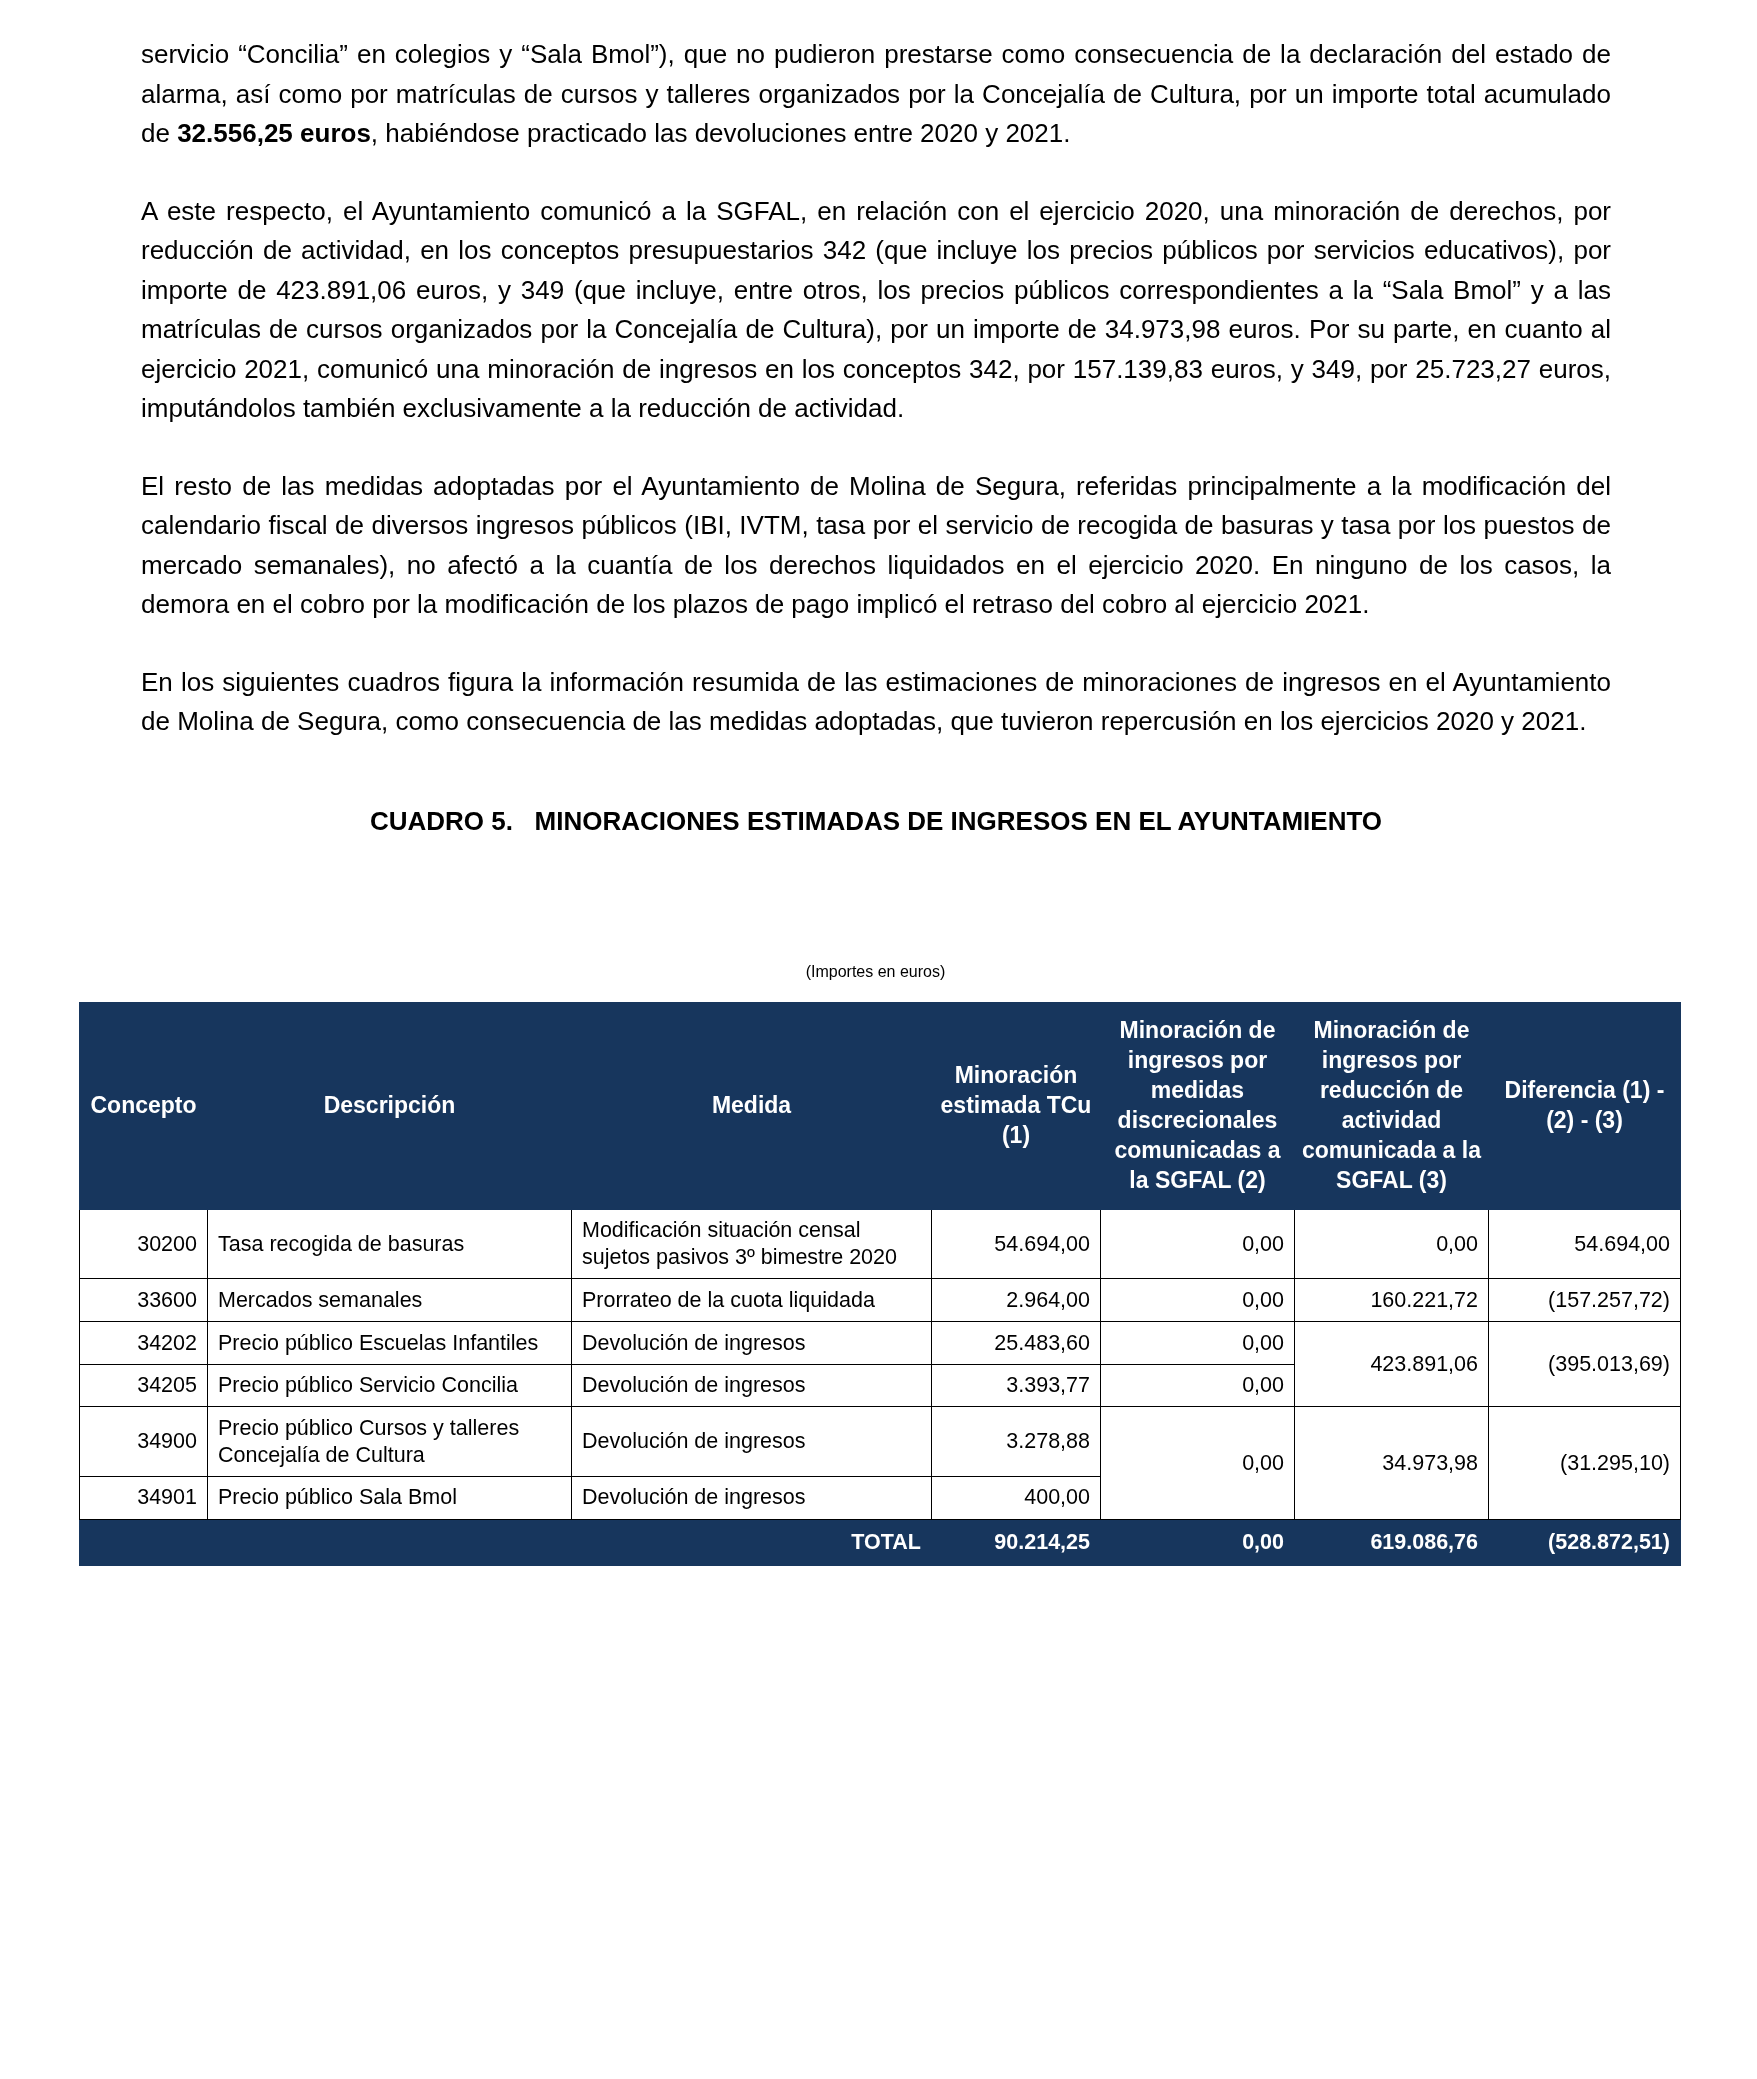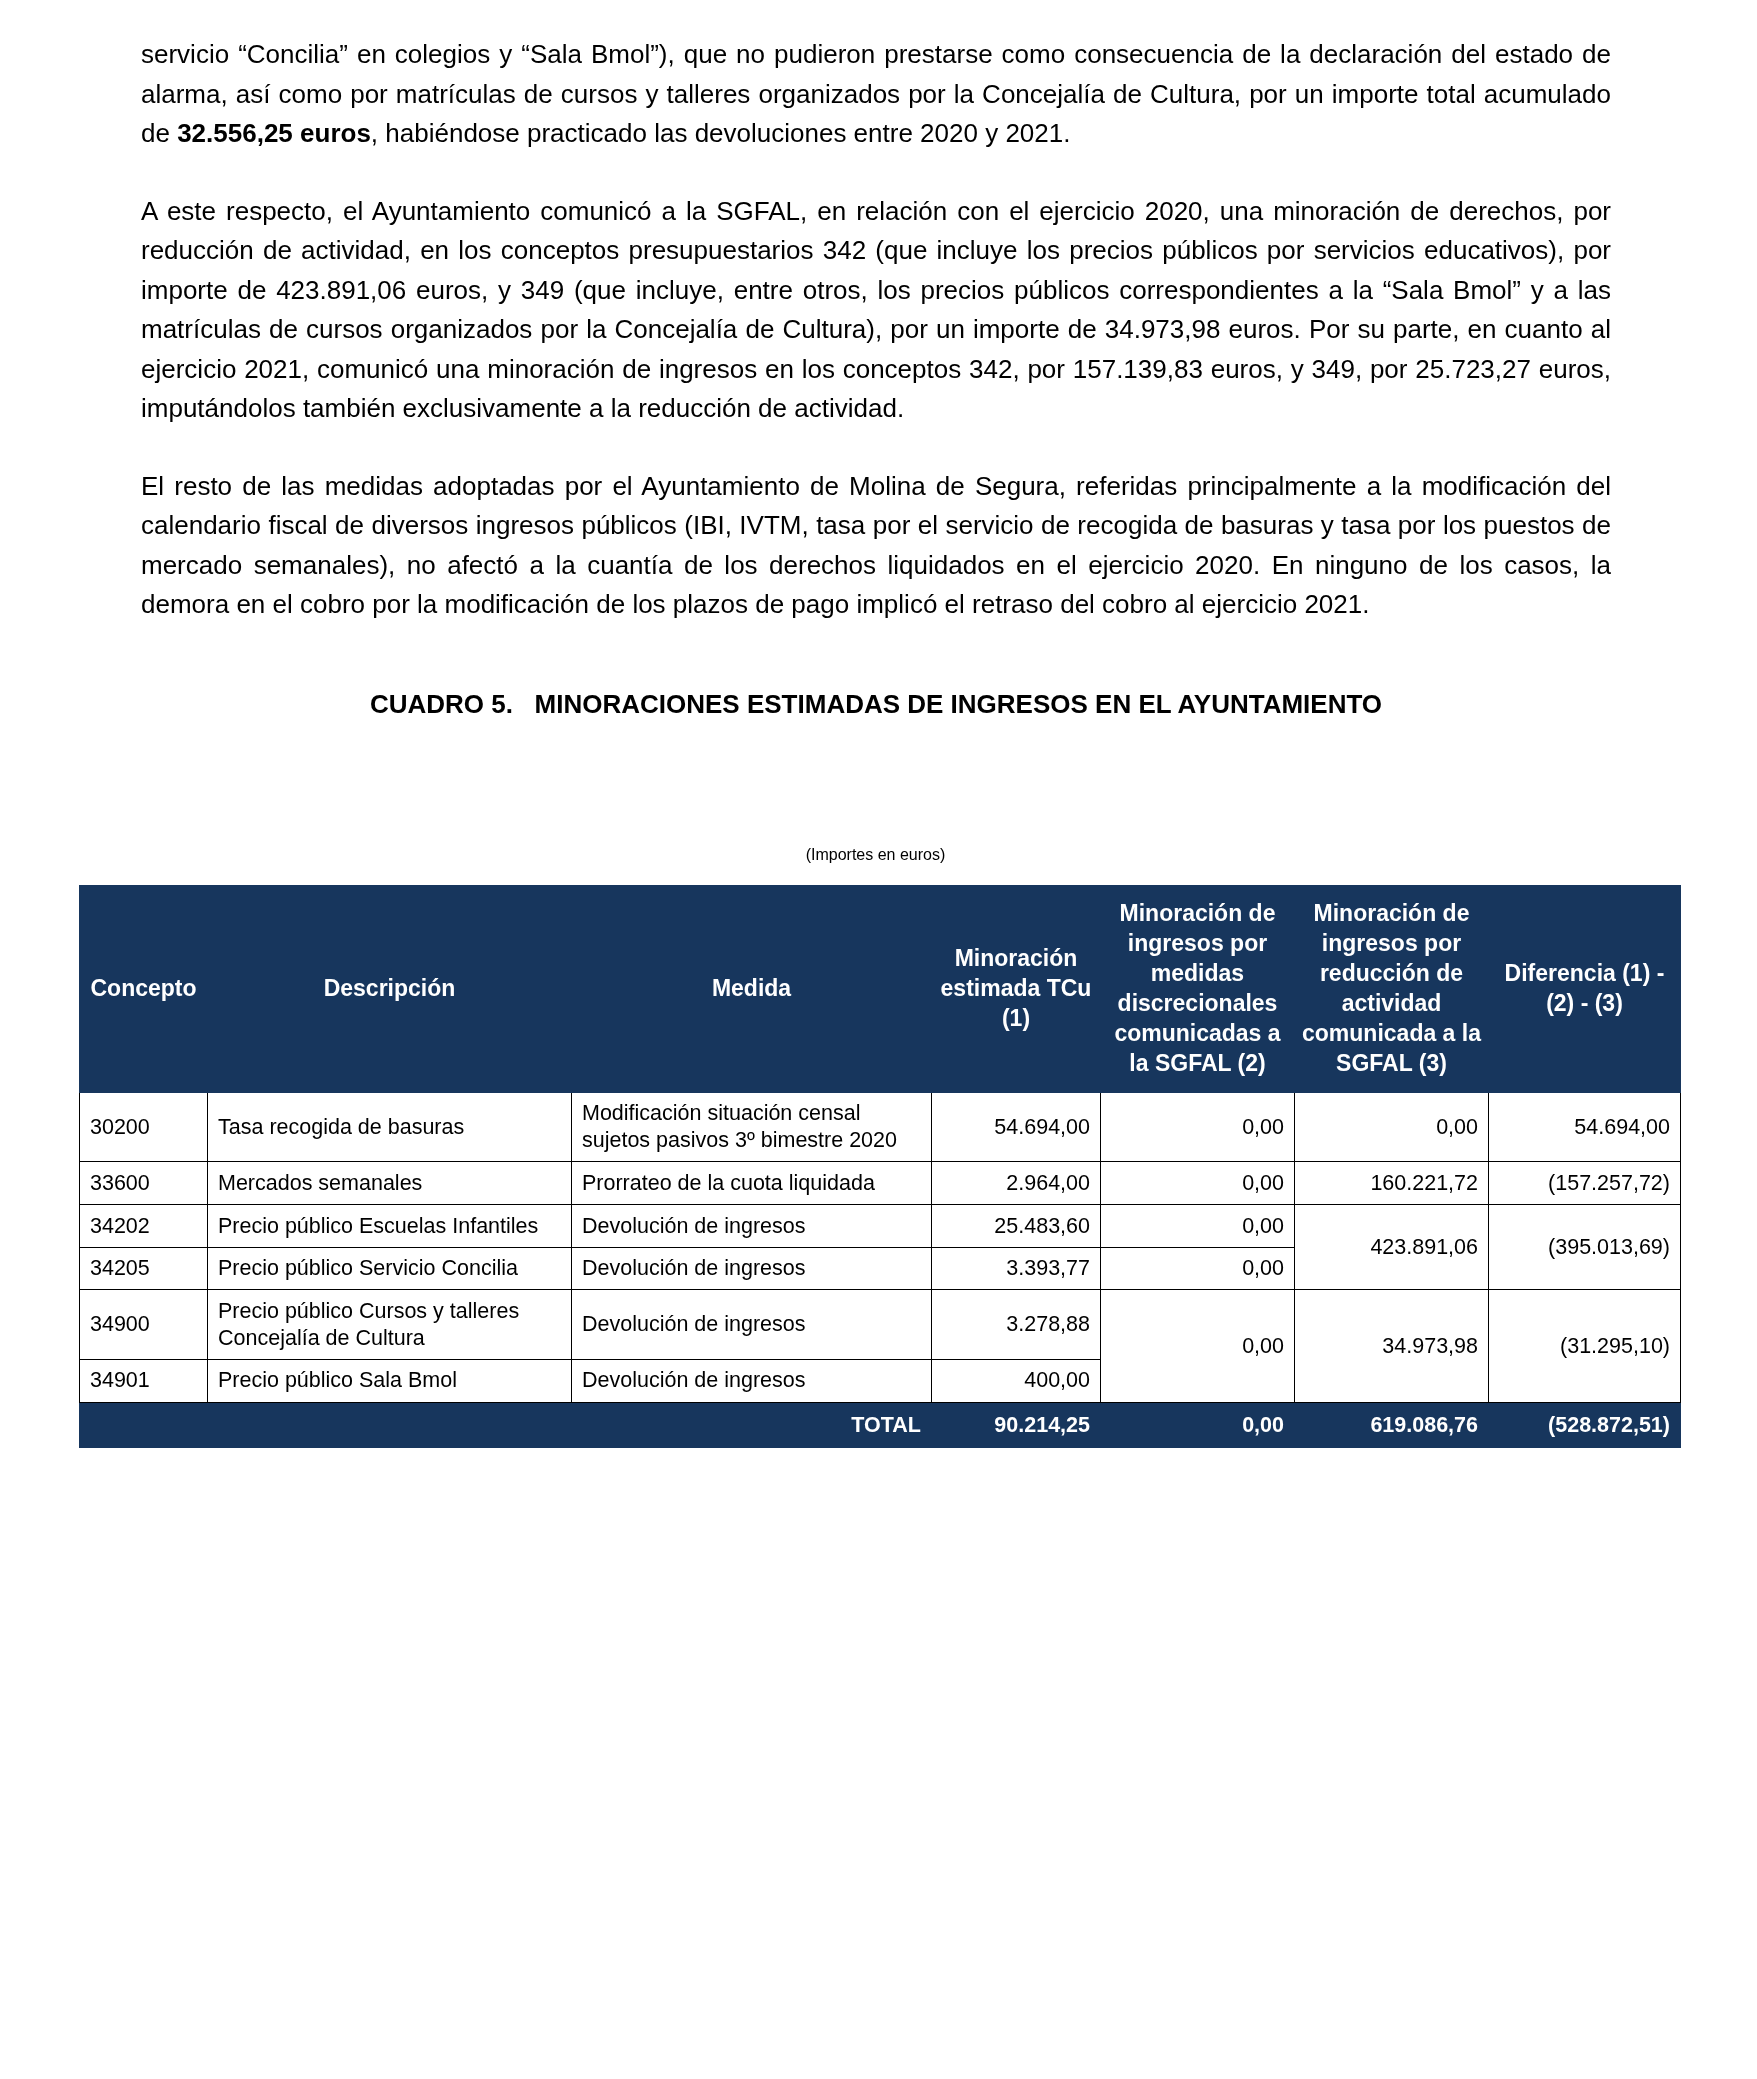--- a/index.html
+++ b/index.html
@@ -51,21 +51,21 @@
     border: 0.8px solid #17365D;
   }
   table.cuadro td {
     border: 0.8px solid #000000;
     font-size: 21.5px;
     line-height: 1.25;
     padding: 7.4px 10px;
     vertical-align: middle;
     background: #ffffff;
   }
-  td.c-center { text-align: left; }
+  td.c-center { text-align: right; }
   td.c-left   { text-align: left; }
   td.c-num    { text-align: right; }
   tr.total-row td {
     background: #17365D;
     color: #ffffff;
     font-weight: bold;
     border: 0.8px solid #17365D;
     padding-top: 9px;
     padding-bottom: 9px;
     text-align: right;
@@ -81,20 +81,21 @@
 
 <div class="page">
 
   <div class="text-block">
     <p class="para"><span>servicio “Concilia” en colegios y “Sala Bmol”), que no pudieron prestarse como consecuencia de la declaración del estado de alarma, así como por matrículas de cursos y talleres organizados por la Concejalía de Cultura, por un importe total acumulado de </span><strong>32.556,25 euros</strong><span>, habiéndose practicado las devoluciones entre 2020 y 2021.</span></p>
 
     <p class="para">A este respecto, el Ayuntamiento comunicó a la SGFAL, en relación con el ejercicio 2020, una minoración de derechos, por reducción de actividad, en los conceptos presupuestarios 342 (que incluye los precios públicos por servicios educativos), por importe de 423.891,06 euros, y 349 (que incluye, entre otros, los precios públicos correspondientes a la “Sala Bmol” y a las matrículas de cursos organizados por la Concejalía de Cultura), por un importe de 34.973,98 euros. Por su parte, en cuanto al ejercicio 2021, comunicó una minoración de ingresos en los conceptos 342, por 157.139,83 euros, y 349, por 25.723,27 euros, imputándolos también exclusivamente a la reducción de actividad.</p>
 
     <p class="para">El resto de las medidas adoptadas por el Ayuntamiento de Molina de Segura, referidas principalmente a la modificación del calendario fiscal de diversos ingresos públicos (IBI, IVTM, tasa por el servicio de recogida de basuras y tasa por los puestos de mercado semanales), no afectó a la cuantía de los derechos liquidados en el ejercicio 2020. En ninguno de los casos, la demora en el cobro por la modificación de los plazos de pago implicó el retraso del cobro al ejercicio 2021.</p>
 
+    <p class="para">En los siguientes cuadros figura la información resumida de las estimaciones de minoraciones de ingresos en el Ayuntamiento de Molina de Segura, como consecuencia de las medidas adoptadas, que tuvieron repercusión en los ejercicios 2020 y 2021.</p>
   </div>
 
   <div class="heading">
     <div class="heading-line">CUADRO 5.   MINORACIONES ESTIMADAS DE INGRESOS EN EL AYUNTAMIENTO</div>
   </div>
 
   <div class="table-caption">(Importes en euros)</div>
 
   <div class="table-wrap">
     <table class="cuadro">

